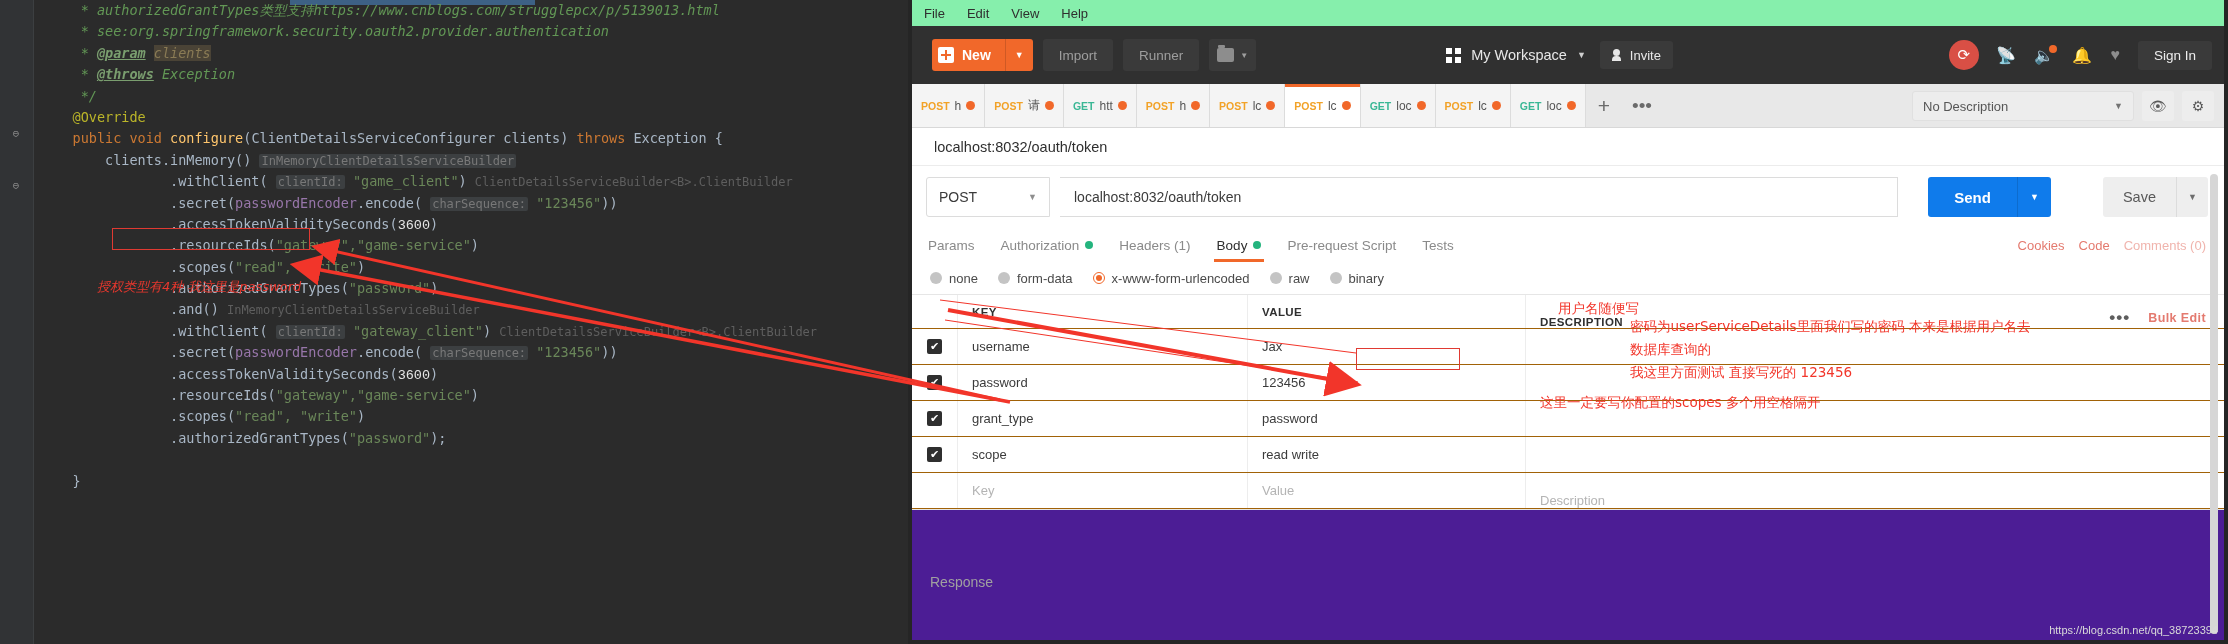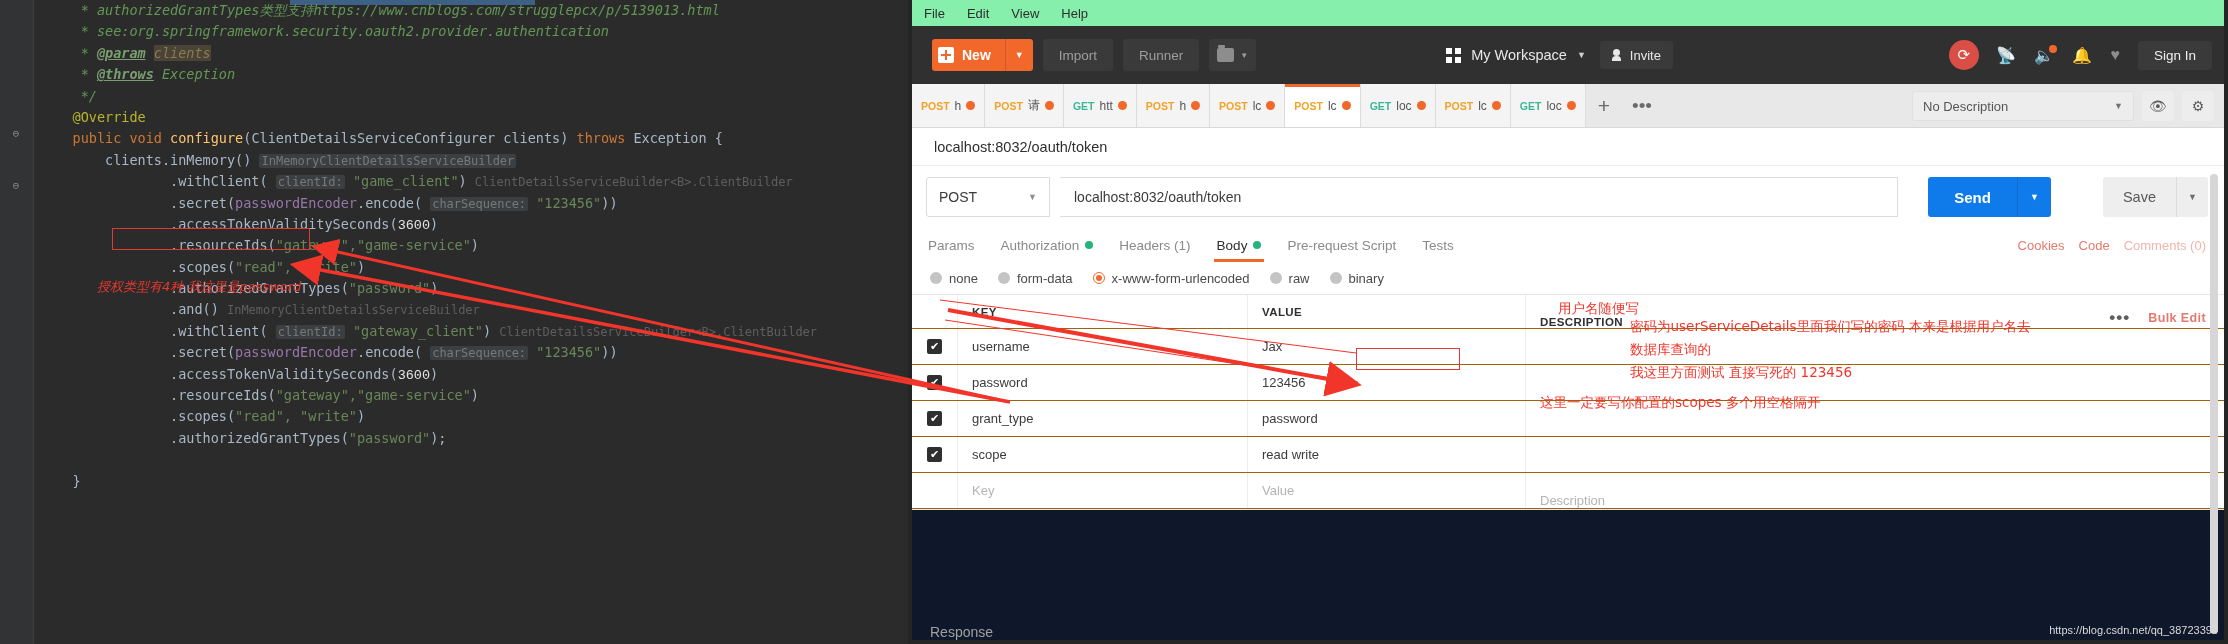--- a/index.html
+++ b/index.html
@@ -183,21 +183,21 @@
   .k-cell { width: 290px; display:flex; align-items:center; padding-left:14px; border-right:1px solid #ededed; font-size:13px; color:#3b3b3b;}
   .v-cell { width: 278px; display:flex; align-items:center; padding-left:14px; border-right:1px solid #ededed; font-size:13px; color:#3b3b3b;}
   .d-cell { flex:1; display:flex; align-items:flex-end; padding-left:14px; font-size:13px; color:#3b3b3b;}
   .kvrow.head .k-cell, .kvrow.head .v-cell, .kvrow.head .d-cell {
     font-size:11.5px; font-weight:bold; color:#2f2f2f; letter-spacing:.4px;
   }
   .ph { color:#b4b4b4; }
   .bulkwrap { margin-left:auto; display:flex; align-items:center; gap:18px; padding-right:18px;}
   .dots3 { color:#5e5e5e; font-size:17px; letter-spacing:1px;}
   .bulk { color:#e47a6f; font-size:12.5px;}
-  .respbar { flex:1; background:#0f172a; border-top:1px solid #e6e6e6; display:flex; align-items:flex-end; padding:14px 0 0 18px;}
+  .respbar { flex:1; background:#4c1d95; border-top:1px solid #e6e6e6; display:flex; align-items:center; padding:14px 0 0 18px;}
   .resplbl { font-size:14px; color:#a0a0a0; }
   .scrollbar { position:absolute; right:6px; top:174px; width:8px; height:460px; background:#d6d6d6; border-radius:4px;}
   .watermark { position:absolute; right:6px; bottom:4px; font-size:11px; color:#d9d9d9; font-family:"Liberation Sans",sans-serif;}
 
   
   .pm-ann { position:absolute; color:#f2352a; font-size:13.5px; font-family:"DejaVu Sans", sans-serif; white-space:nowrap; }
   .pm-box { position:absolute; border:1.5px solid #e03a32; }
 
   svg.arrowlayer { position:absolute; left:0; top:0; width:2228px; height:644px; pointer-events:none; }
 </style>

